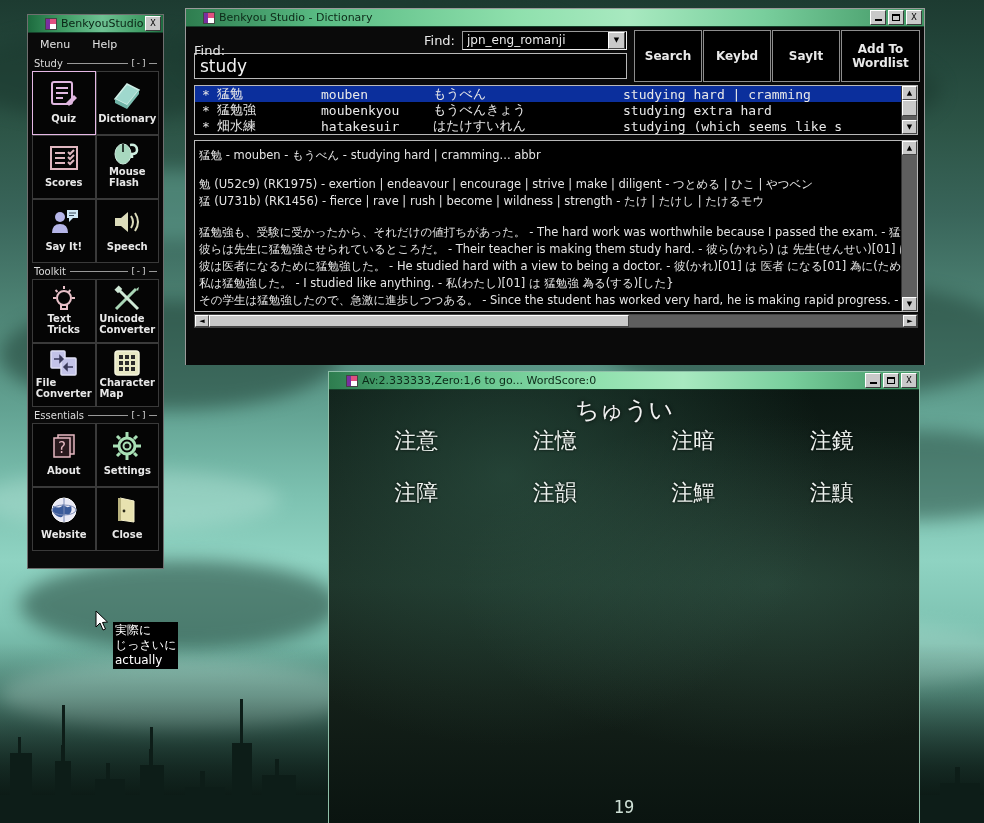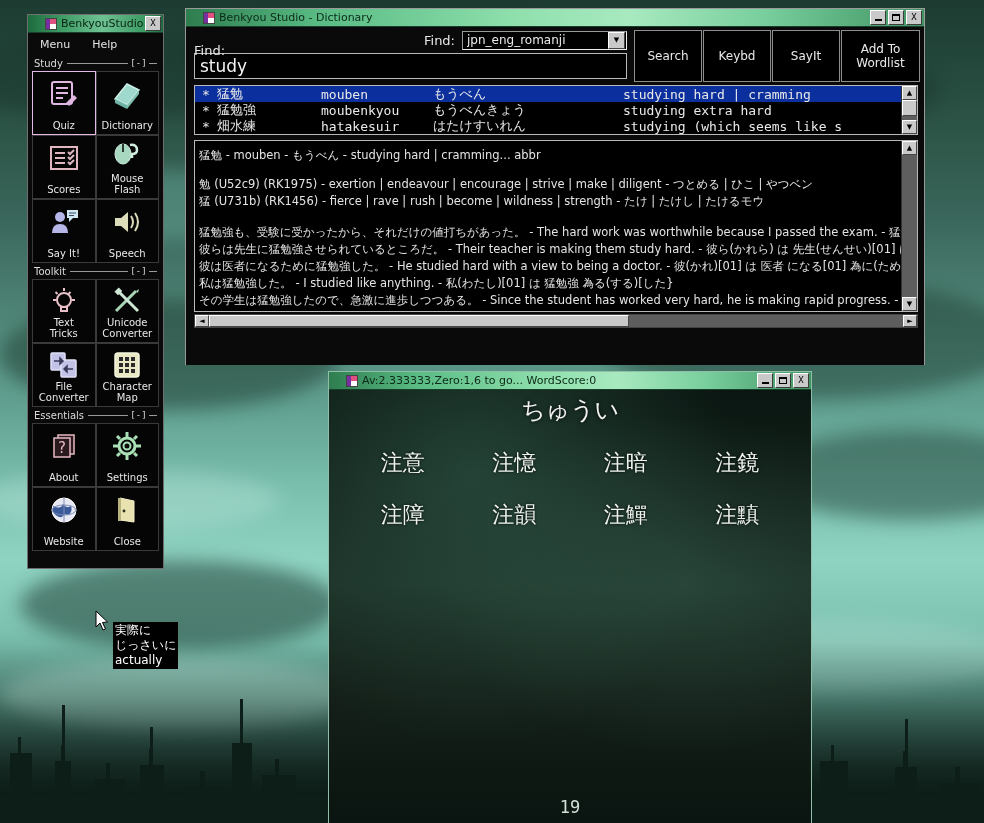--- a/index.html
+++ b/index.html
@@ -86,21 +86,21 @@
   .sb-grouphead .gh-label{white-space:nowrap;}
   .sb-grouphead .gh-line{flex:1 1 auto;height:1px;background:#9a9a9a;}
   .sb-grouphead .gh-min{font-size:9px;color:#dcdcdc;letter-spacing:-0.5px;}
   .sb-grid{display:grid;grid-template-columns:1fr 1fr;}
   .sb-cell{
     height:64px;box-sizing:border-box;display:flex;flex-direction:column;
     align-items:center;justify-content:flex-start;padding-top:5px;
     border:1px solid #3a3a3a;background:#050505;
   }
   .sb-cell.hl{border-color:#e5b8e5;}
-  .sb-cell .lbl{font-size:10px;color:#e8e8e8;line-height:11px;text-align:center;margin-top:auto;padding-bottom:3px;}
+  .sb-cell .lbl{font-size:10px;color:#e8e8e8;line-height:11px;margin-top:auto;padding-bottom:10px;font-weight:bold;}
   .sb-cell .ic{height:34px;display:flex;align-items:center;justify-content:center;}
 
   
   #dict{
     left:185px;top:8px;width:740px;height:357px;
     background:#c4b5fd;border:1px solid #9a9a9a;
   }
   .dict-body{padding:0;background:#0a0a0a;height:calc(100% - 17px);box-sizing:border-box;}
   .dict-top{display:flex;}
   .dict-left{flex:1 1 auto;}
@@ -119,21 +119,21 @@
     width:15px;height:15px;margin-right:1px;background:#c9c9c9;
     border-top:1px solid #fff;border-left:1px solid #fff;
     border-right:1px solid #444;border-bottom:1px solid #444;
     display:flex;align-items:center;justify-content:center;font-size:7px;color:#000;
   }
   .findinput{
     margin:0 6px 0 8px;height:26px;background:#000;color:#f2f2f2;
     font-size:17px;display:flex;align-items:center;padding-left:5px;
     border:1px solid #b9b9b9;box-sizing:border-box;
   }
-  .btnbar{display:flex;flex:0 0 auto;padding:3px 4px 0 0;}
+  .btnbar{display:flex;flex:0 0 auto;padding:3px 4px 0 0;font-weight:bold;}
   .tbtn{
     width:68px;height:52px;margin-left:1px;background:#000;
     border:1px solid #8d8d8d;box-sizing:border-box;
     display:flex;align-items:center;justify-content:center;text-align:center;
     color:#e9e9e9;font-size:12px;line-height:14px;
   }
   .tbtn.wide{width:79px;}
   .resultlist{
     margin:3px 6px 0 8px;background:#000;border:1px solid #b9b9b9;
     height:50px;box-sizing:border-box;display:flex;overflow:hidden;position:relative;
@@ -173,38 +173,38 @@
   }
   .hs-btn{width:14px;background:#c9c9c9;border-top:1px solid #fff;border-left:1px solid #fff;
           border-right:1px solid #444;border-bottom:1px solid #444;box-sizing:border-box;
           display:flex;align-items:center;justify-content:center;font-size:7px;color:#000;}
   .hs-thumb{width:420px;background:#c9c9c9;border-top:1px solid #fff;border-left:1px solid #fff;
             border-right:1px solid #444;border-bottom:1px solid #444;box-sizing:border-box;}
   .hs-track{flex:1 1 auto;}
 
   
   #quiz{
-    left:328px;top:371px;width:484px;height:452px;
+    left:328px;top:371px;width:592px;height:452px;
     background:#07120e;border:1px solid #8fbfa8;
   }
   #quiz .titlebar{font-size:11px;}
   .quiz-body{
     position:relative;height:calc(100% - 17px);overflow:hidden;
     background:
       radial-gradient(ellipse at 30% 20%, rgba(60,110,90,.45) 0%, rgba(0,0,0,0) 55%),
       radial-gradient(ellipse at 75% 45%, rgba(70,120,100,.30) 0%, rgba(0,0,0,0) 50%),
       linear-gradient(180deg,#0a1611 0%,#14231c 28%,#1a2d24 45%,#142019 70%,#0a1410 100%);
   }
   .quiz-prompt{
     text-align:center;font-size:24px;color:#f2f2f2;padding-top:4px;
     font-family:"DejaVu Sans",sans-serif;text-shadow:0 0 4px #000;
   }
   .quiz-grid{
     display:grid;grid-template-columns:repeat(4,1fr);row-gap:22px;
-    margin-top:22px;padding:0 18px;
+    padding:0 18px;
   }
   .quiz-opt{
     text-align:center;font-size:22px;color:#eef3ef;
     font-family:"DejaVu Sans",sans-serif;text-shadow:0 0 3px #000;cursor:default;
   }
   .quiz-count{
     position:absolute;left:0;right:0;bottom:6px;text-align:center;
     font-size:17px;color:#cfe0d6;font-family:"DejaVu Sans Mono",monospace;
   }
 

